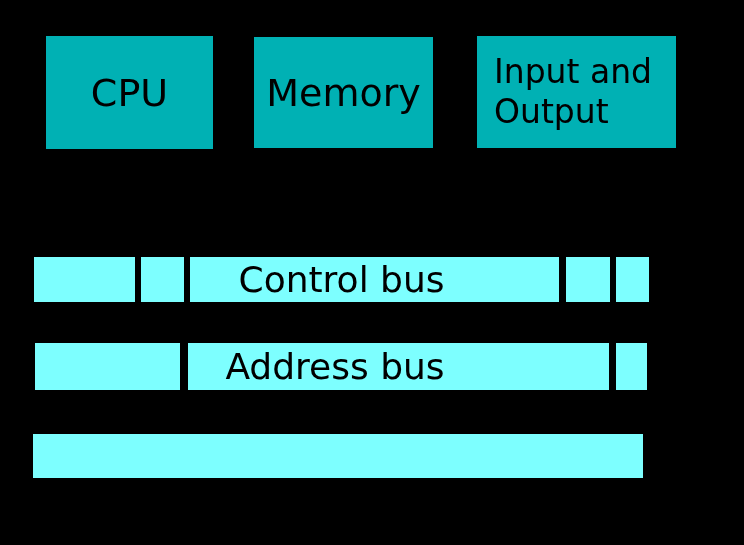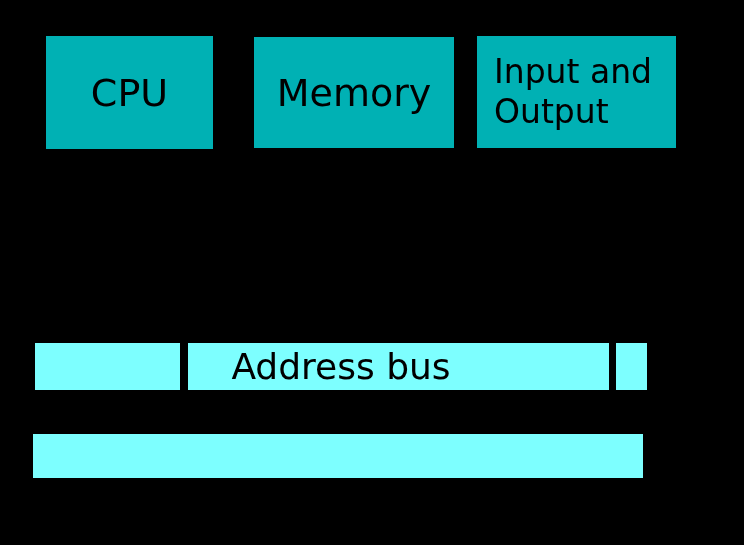--- a/index.html
+++ b/index.html
@@ -20,21 +20,21 @@
   
   .comp-box {
     position: absolute;
     background: var(--box-fill, #00b1b4);
     display: flex;
     align-items: center;
     justify-content: center;
     color: var(--text, #000000);
   }
   .box-cpu    { left: 46px;  top: 36px; width: 167px; height: 113px; font-size: 38px; }
-  .box-memory { left: 254px; top: 37px; width: 200px; height: 111px; font-size: 38px; }
+  .box-memory { left: 254px; top: 37px; width: 179px; height: 111px; font-size: 38px; }
   .box-io {
     left: 477px; top: 36px; width: 199px; height: 112px;
     font-size: 33px; line-height: 40px;
     flex-direction: column;
     align-items: flex-start;
     padding-left: 17px;
     box-sizing: border-box;
   }
   
   .bus-row {
@@ -72,22 +72,30 @@
 
   <div class="comp-box box-memory">
     <span>Memory</span>
   </div>
 
   <div class="comp-box box-io">
     <span>Input and</span>
     <span>Output</span>
   </div>
 
+<div class="bus-row" style="top: 257px; height: 45px;">
+      <div class="bus-segment" style="left: 34px; width: 101px;"></div>
+      <div class="bus-segment" style="left: 141px; width: 43px;"></div>
+      <div class="bus-segment" style="left: 190px; width: 369px;"></div>
+      <div class="bus-segment" style="left: 566px; width: 44px;"></div>
+      <div class="bus-segment" style="left: 616px; width: 33px;"></div>
+      <div class="bus-label" style="left: 34px; width: 615px;">Control bus</div>
+    </div>
     <div class="bus-row" style="top: 343px; height: 47px;">
       <div class="bus-segment" style="left: 35px; width: 145px;"></div>
       <div class="bus-segment" style="left: 188px; width: 421px;"></div>
       <div class="bus-segment" style="left: 616px; width: 31px;"></div>
-      <div class="bus-label" style="left: 35px; width: 612px;">Address bus</div>
+      <div class="bus-label" style="left: 29px; width: 612px;">Address bus</div>
     </div>
     <div class="bus-row" style="top: 434px; height: 44px;">
       <div class="bus-segment" style="left: 33px; width: 610px;"></div>
     </div>
   </div>
 
 </body></html>

